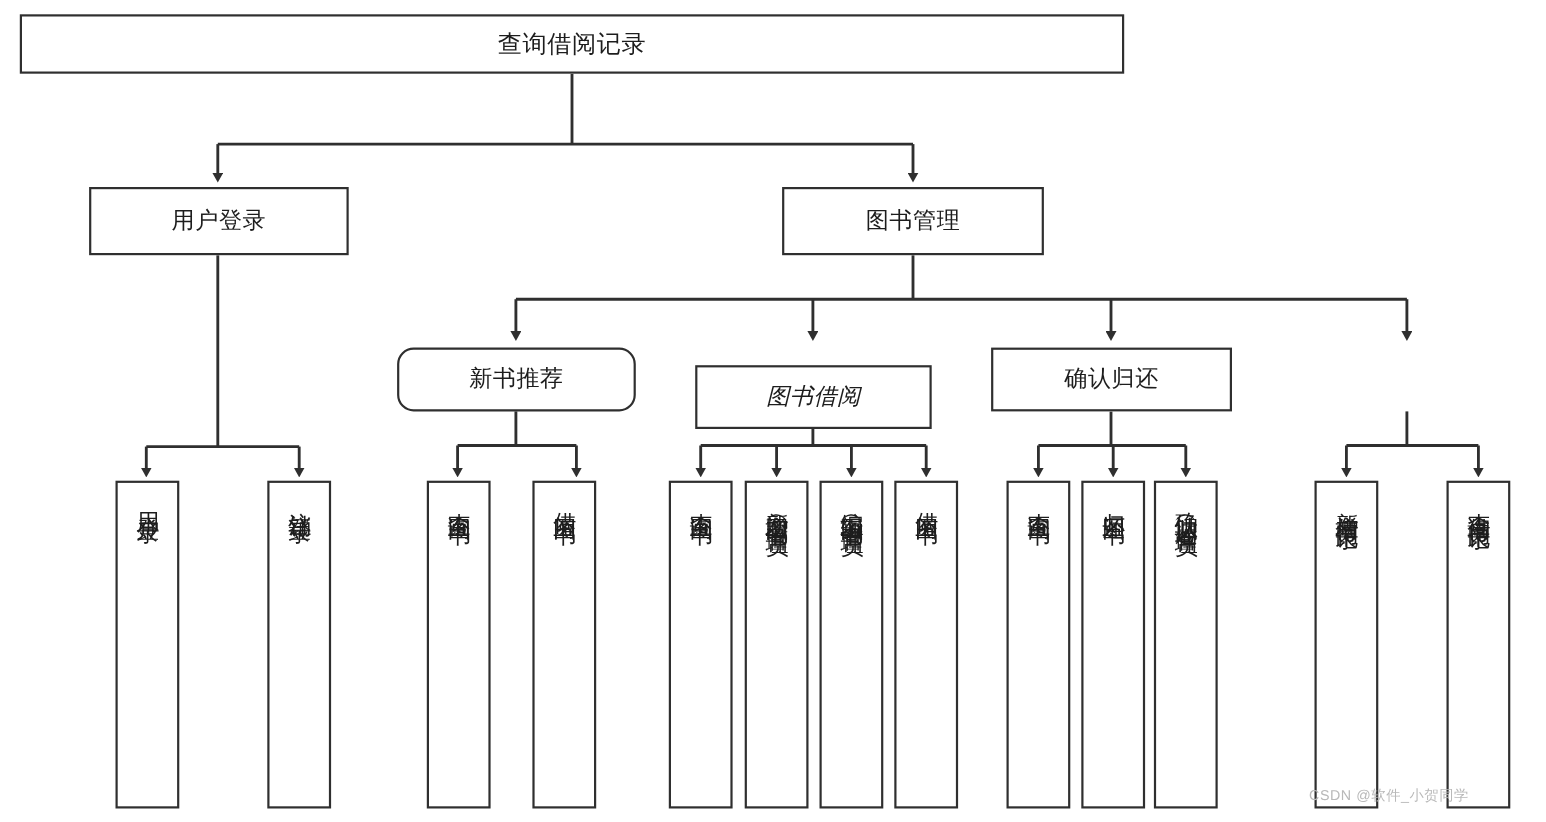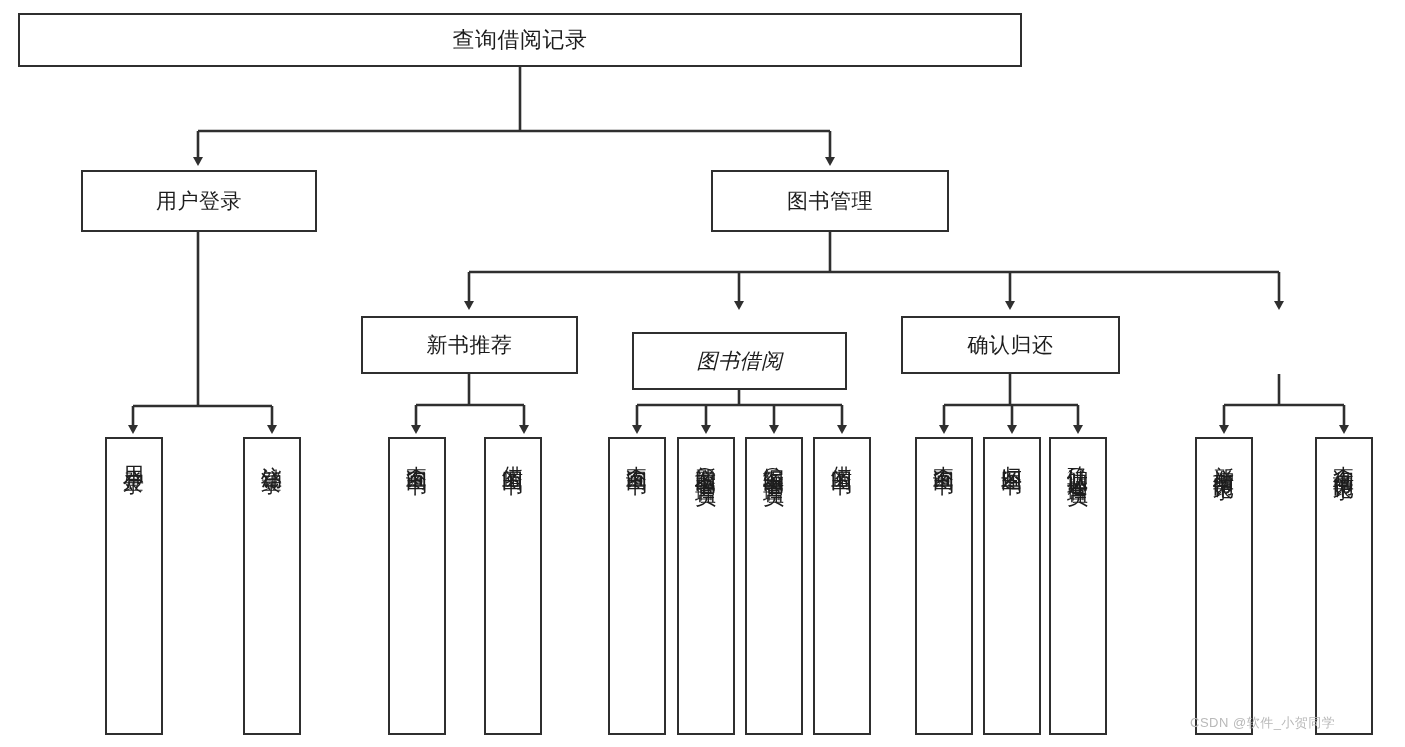--- a/index.html
+++ b/index.html
@@ -127,21 +127,21 @@
     <span class="node-label">查询借阅记录</span>
   </div>
 
   <div class="node h-node" style="left:81px; top:170px; width:236px; height:62px;">
     <span class="node-label">用户登录</span>
   </div>
   <div class="node h-node" style="left:711px; top:170px; width:238px; height:62px;">
     <span class="node-label">图书管理</span>
   </div>
 
-  <div class="node h-node" style="left:361px; top:316px; width:217px; height:58px;">
+  <div class="node h-node" style="left:361px; top:316px; width:217px; height:58px;border-radius:15px;">
     <span class="node-label">新书推荐</span>
   </div>
   <div class="node h-node" style="left:632px; top:332px; width:215px; height:58px;font-style:italic;">
     <span class="node-label">图书借阅</span>
   </div>
   <div class="node h-node" style="left:901px; top:316px; width:219px; height:58px;">
     <span class="node-label">确认归还</span>
   </div>
 
   <div class="node v-node" style="left:105px; top:437px; width:58px; height:298px;">

